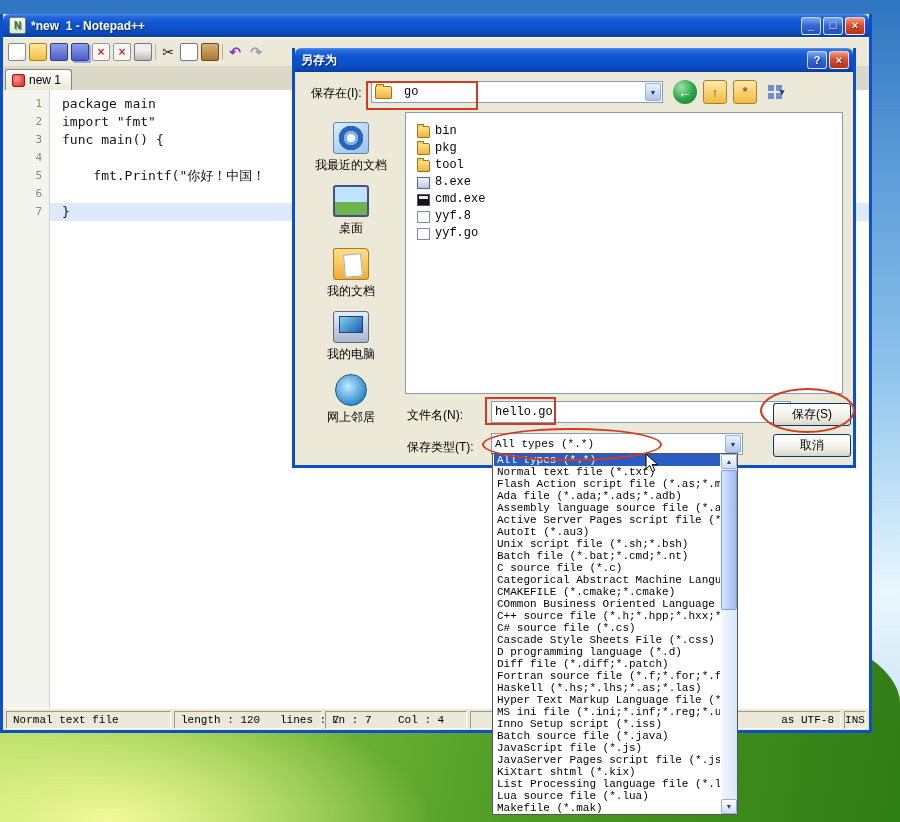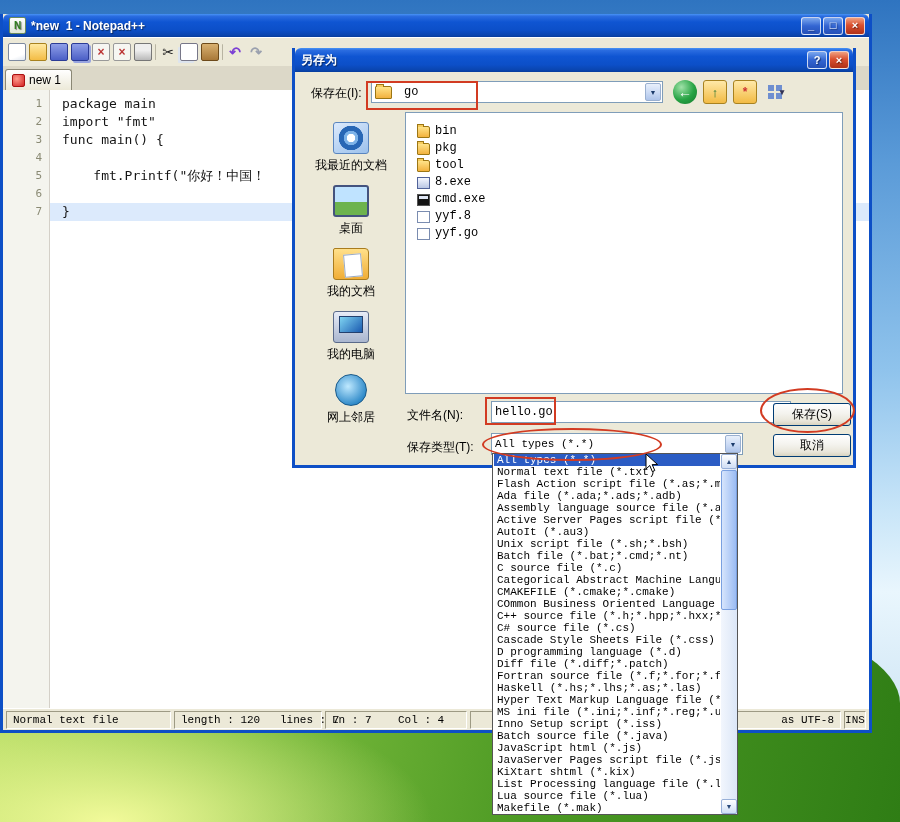--- a/index.html
+++ b/index.html
@@ -415,21 +415,21 @@
       <div class="tl-item" data-name="filetype-option">Haskell (*.hs;*.lhs;*.as;*.las)</div>
 
       <div class="tl-item" data-name="filetype-option">Hyper Text Markup Language file (*.html;*.htm;*.shtml)</div>
 
       <div class="tl-item" data-name="filetype-option">MS ini file (*.ini;*.inf;*.reg;*.url)</div>
 
       <div class="tl-item" data-name="filetype-option">Inno Setup script (*.iss)</div>
 
       <div class="tl-item" data-name="filetype-option">Batch source file (*.java)</div>
 
-      <div class="tl-item" data-name="filetype-option">JavaScript html (*.js)</div>
+      <div class="tl-item" data-name="filetype-option">JavaScript file (*.js)</div>
 
       <div class="tl-item" data-name="filetype-option">JavaServer Pages script file (*.jsp)</div>
 
       <div class="tl-item" data-name="filetype-option">KiXtart shtml (*.kix)</div>
 
       <div class="tl-item" data-name="filetype-option">List Processing language file (*.lsp;*.lisp)</div>
 
       <div class="tl-item" data-name="filetype-option">Lua source file (*.lua)</div>
 
       <div class="tl-item" data-name="filetype-option">Makefile (*.mak)</div>

